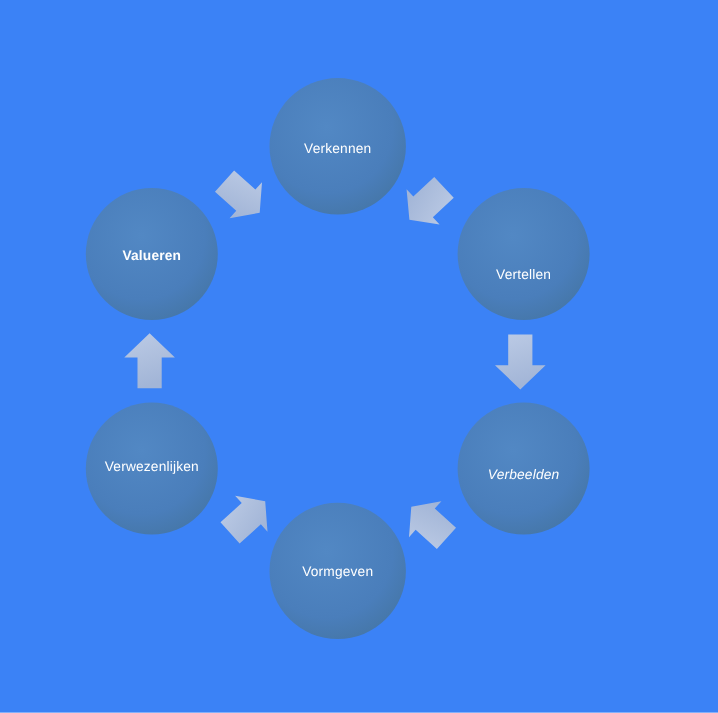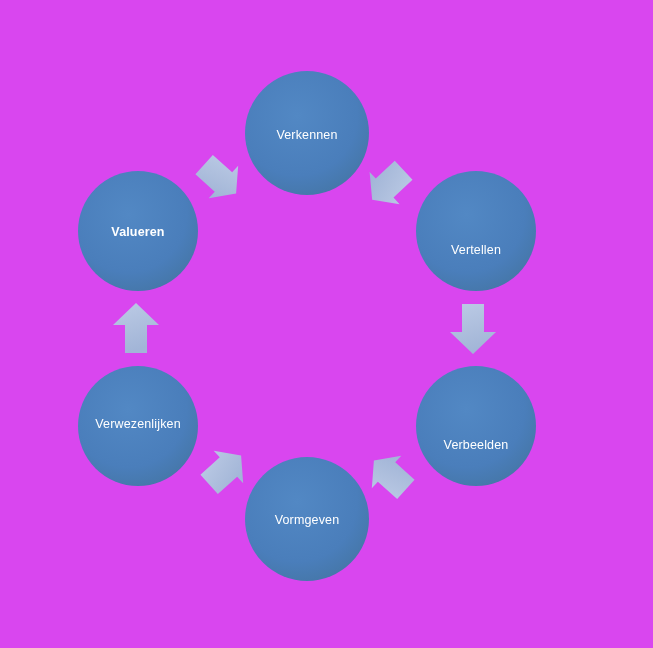--- a/index.html
+++ b/index.html
@@ -4,21 +4,21 @@
 <style>
   html, body {
     margin: 0;
     padding: 0;
     background: #ffffff;
   }
   #canvas {
     position: relative;
     width: 653px;
     height: 648px;
-    background: #d946ef;
+    background: #3b82f6;
     overflow: hidden;
     font-family: "Liberation Sans", sans-serif;
   }
   #cycle-svg {
     position: absolute;
     left: 0;
     top: 0;
     width: 653px;
     height: 648px;
   }
@@ -83,21 +83,21 @@
     <circle cx="476" cy="426" r="60" fill="url(#nodeShade)"></circle>
     <circle cx="307" cy="519" r="62" fill="url(#nodeShade)"></circle>
     <circle cx="138" cy="426" r="60" fill="url(#nodeShade)"></circle>
     <circle cx="138" cy="231" r="60" fill="url(#nodeShade)"></circle>
   </svg>
 
   <div class="node-label" style="left:307px; top:135px;">Verkennen</div>
 
   <div class="node-label" style="left:476px; top:250px;">Vertellen</div>
 
-  <div class="node-label" style="left:476px; top:445px;">Verbeelden</div>
+  <div class="node-label" style="left:476px; top:431px;font-style:italic;">Verbeelden</div>
 
   <div class="node-label" style="left:307px; top:520px;">Vormgeven</div>
 
   <div class="node-label" style="left:138px; top:424px;text-align:center;">Verwezenlijken</div>
 
   <div class="node-label" style="left:138px; top:232px;font-weight:bold;">Valueren</div>
 
 </div>
 
 </body></html>

